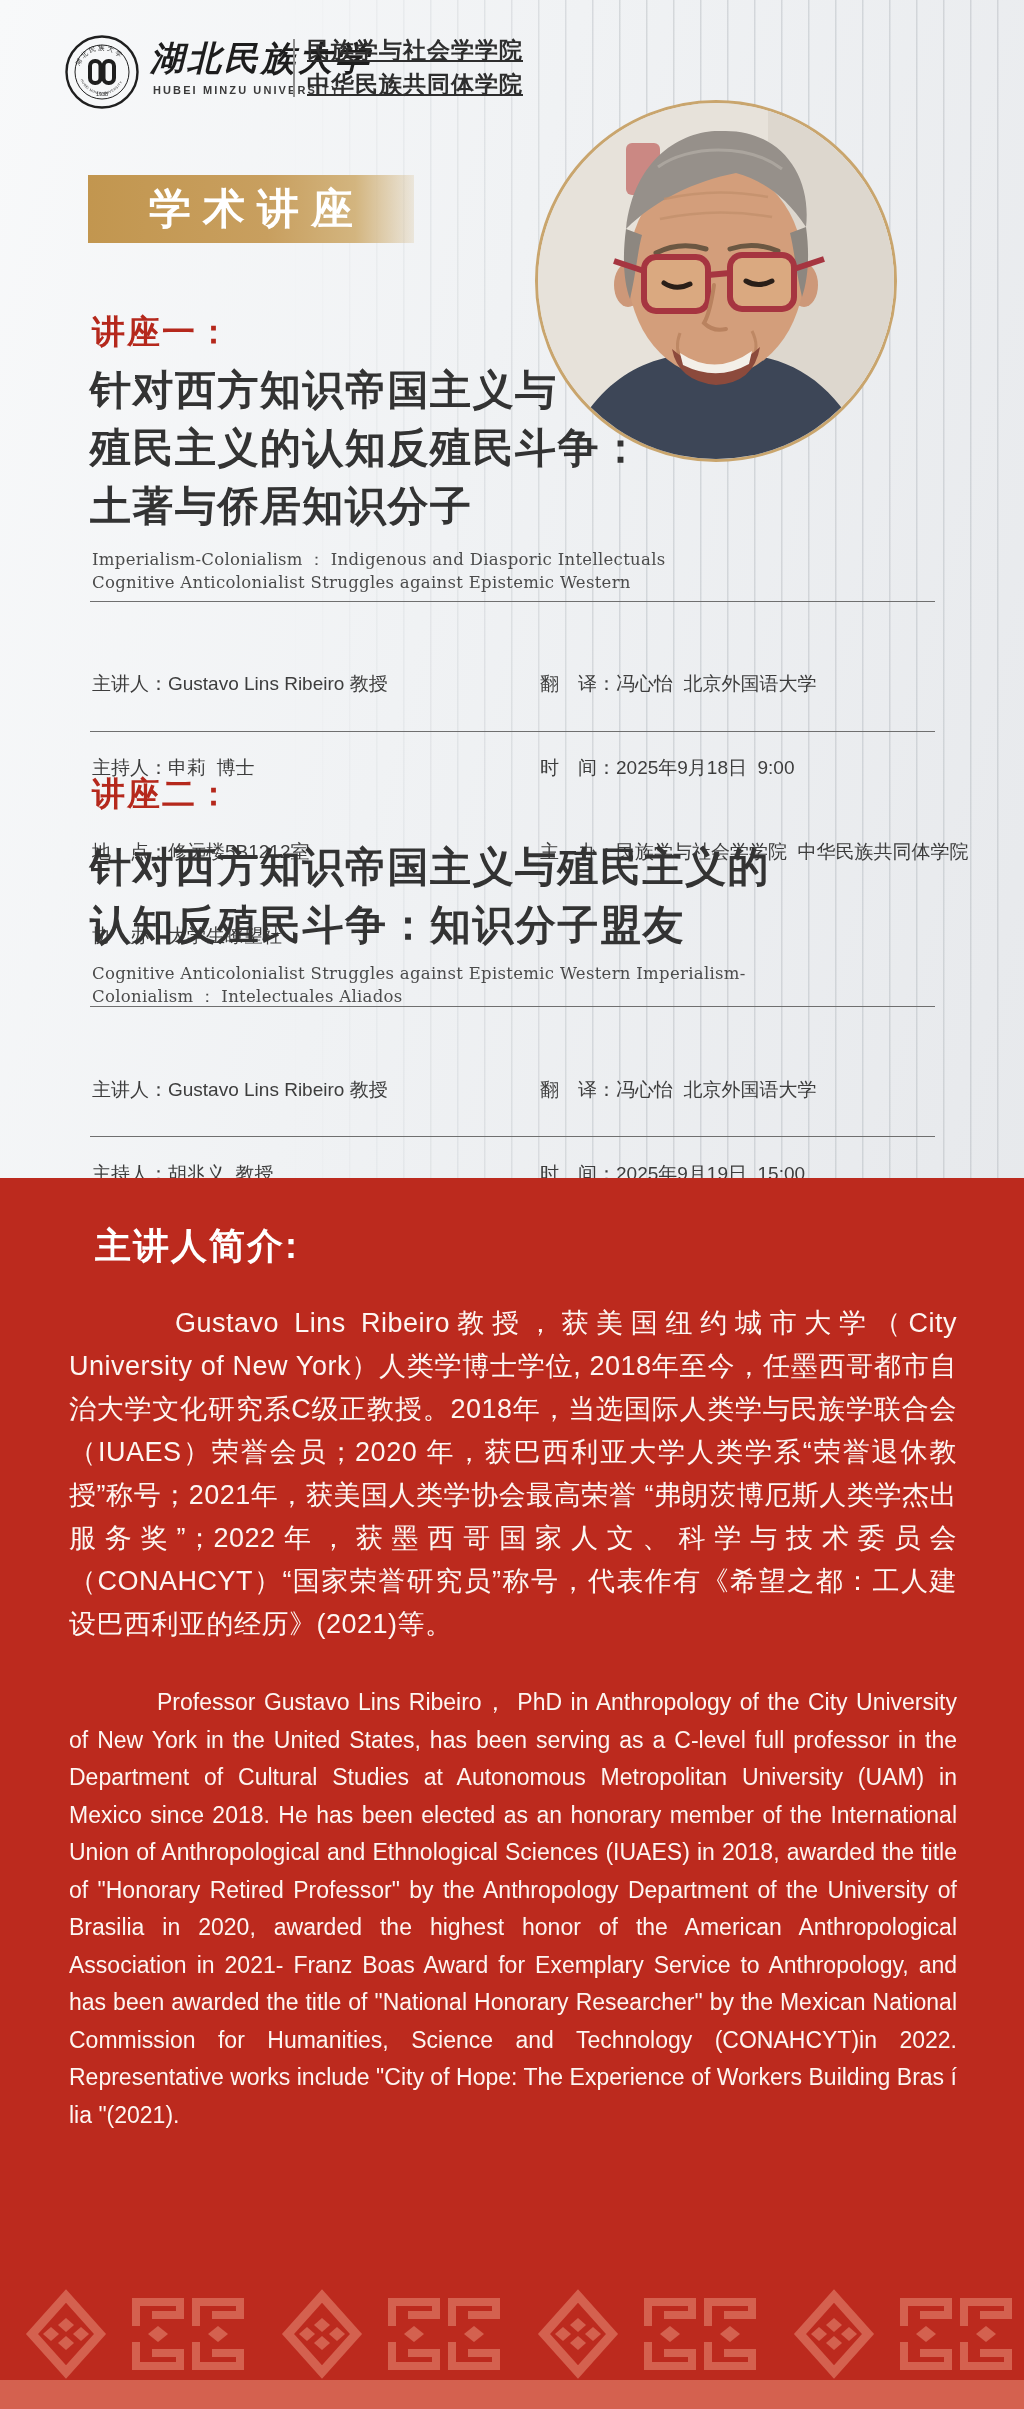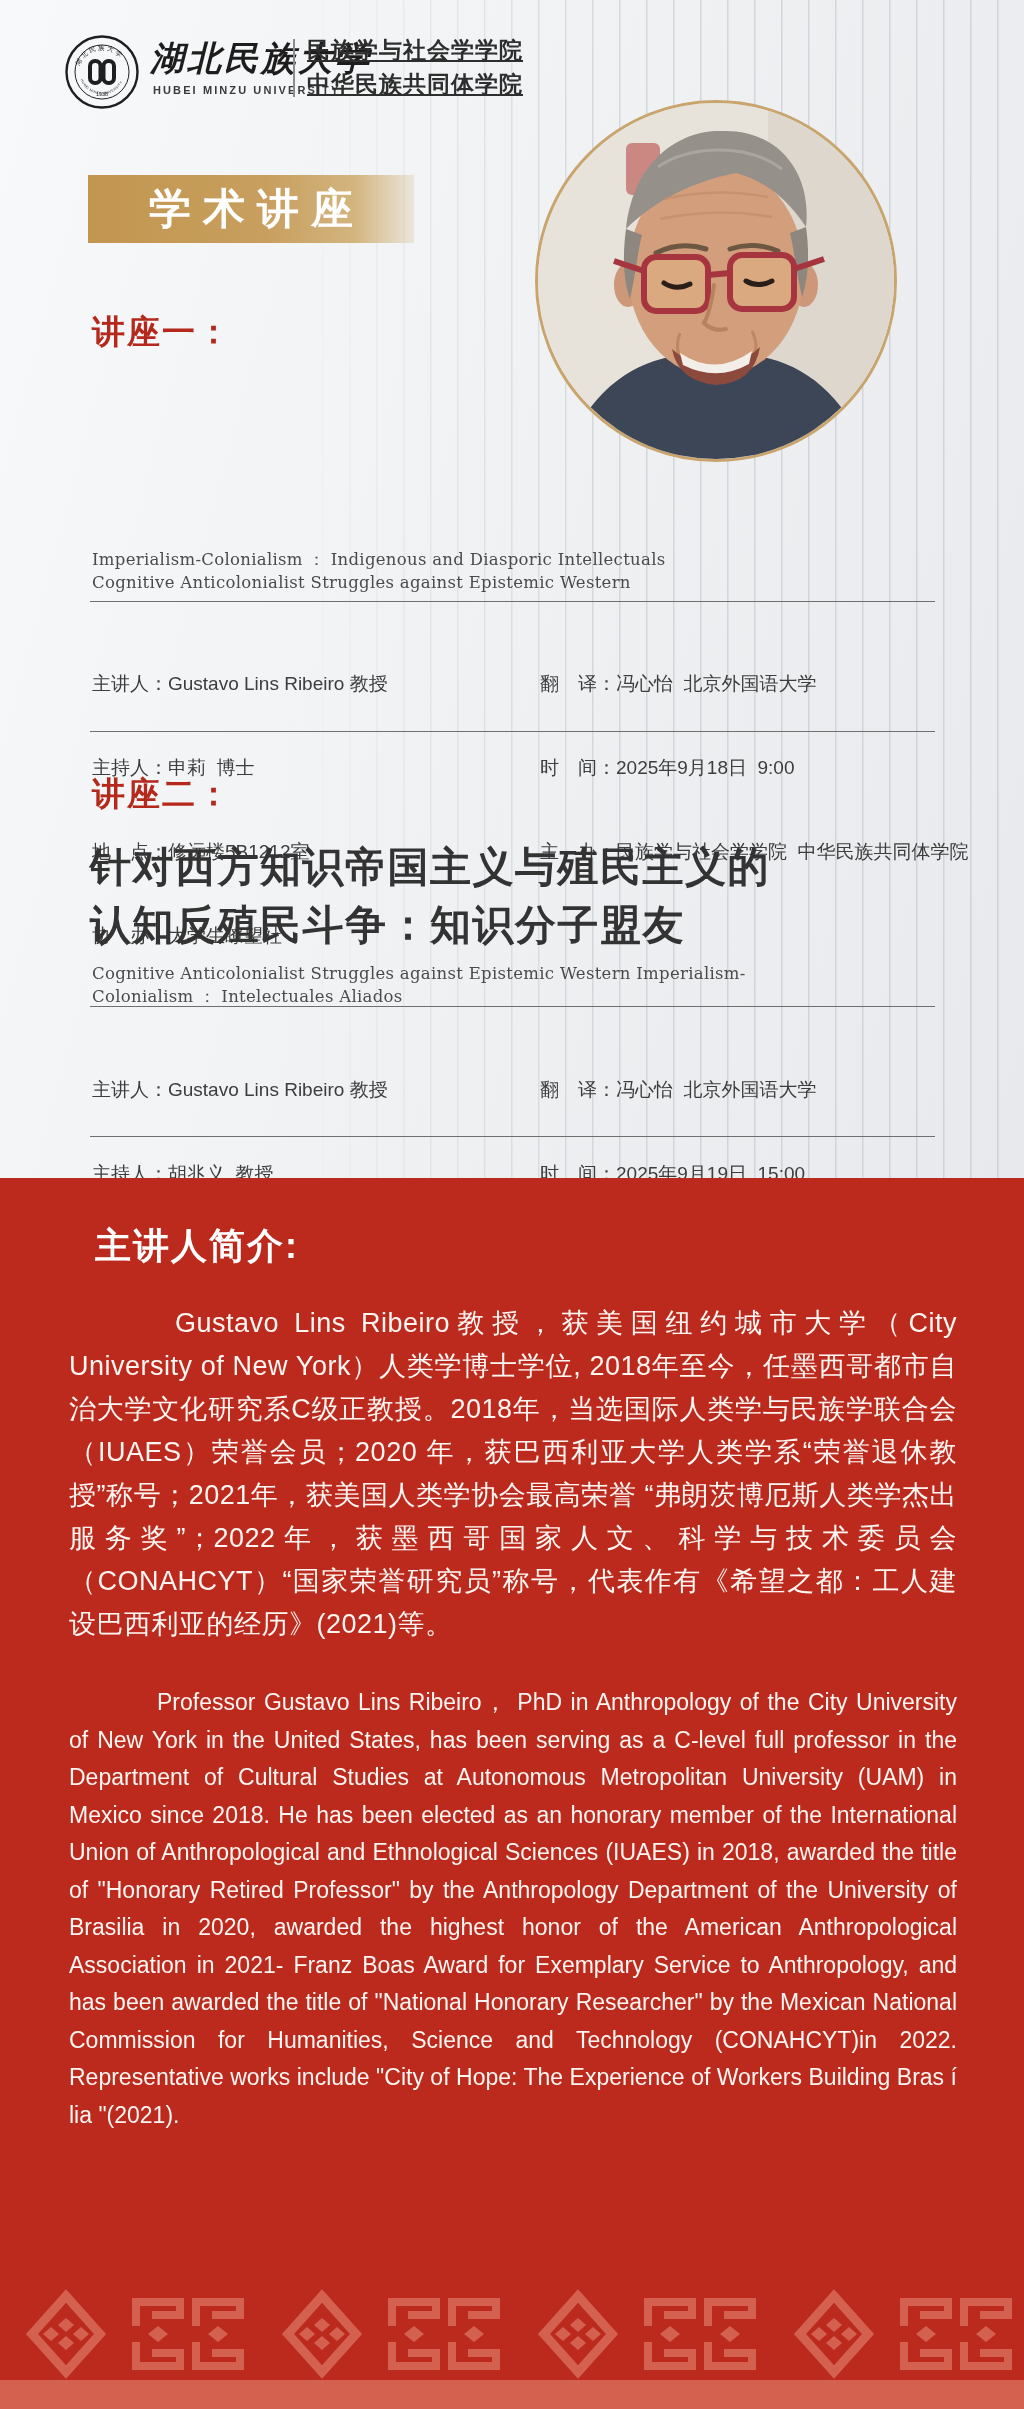--- a/index.html
+++ b/index.html
@@ -117,20 +117,25 @@
 
       <path d="M142,230 q-6,16 2,28" fill="none" stroke="#b9825f" stroke-width="3" opacity="0.8"></path>
       <path d="M214,228 q8,16 0,28" fill="none" stroke="#b9825f" stroke-width="3" opacity="0.8"></path>
 
       <path d="M134,246 q44,38 88,-2 q-6,36 -44,38 q-38,-4 -44,-36 Z" fill="#8c4a3c"></path>
       <path d="M142,250 q36,24 72,-2 l-3,13 q-32,18 -66,1 Z" fill="#f3efe8"></path>
     </svg>
   </div>
 
   <div class="abs lec-label" style="left:92px;top:297px;margin-top:13px;">讲座一：</div>
+  <div class="abs lec-title" style="left:90px;top:361px;">
+    <div>针对西方知识帝国主义与</div>
+    <div>殖民主义的认知反殖民斗争：</div>
+    <div>土著与侨居知识分子</div>
+  </div>
   <div class="abs lec-sub" style="left:92px;top:548px;">
     <div>Imperialism-Colonialism ： Indigenous and Diasporic Intellectuals</div>
     <div>Cognitive Anticolonialist Struggles against Epistemic Western</div>
   </div>
   <div class="abs rule" style="top:601px;"></div>
   <div class="abs details" style="left:92px;top:614px;">
     <div><span class="dlabel">主讲人：</span><span>Gustavo Lins Ribeiro 教授</span></div>
     <div><span class="dlabel">主持人：</span><span>申莉  博士</span></div>
     <div><span class="dlabel">地　点：</span><span>修远楼5B1212室</span></div>
     <div><span class="dlabel">协　办：</span><span>大学生瞭望社</span></div>

